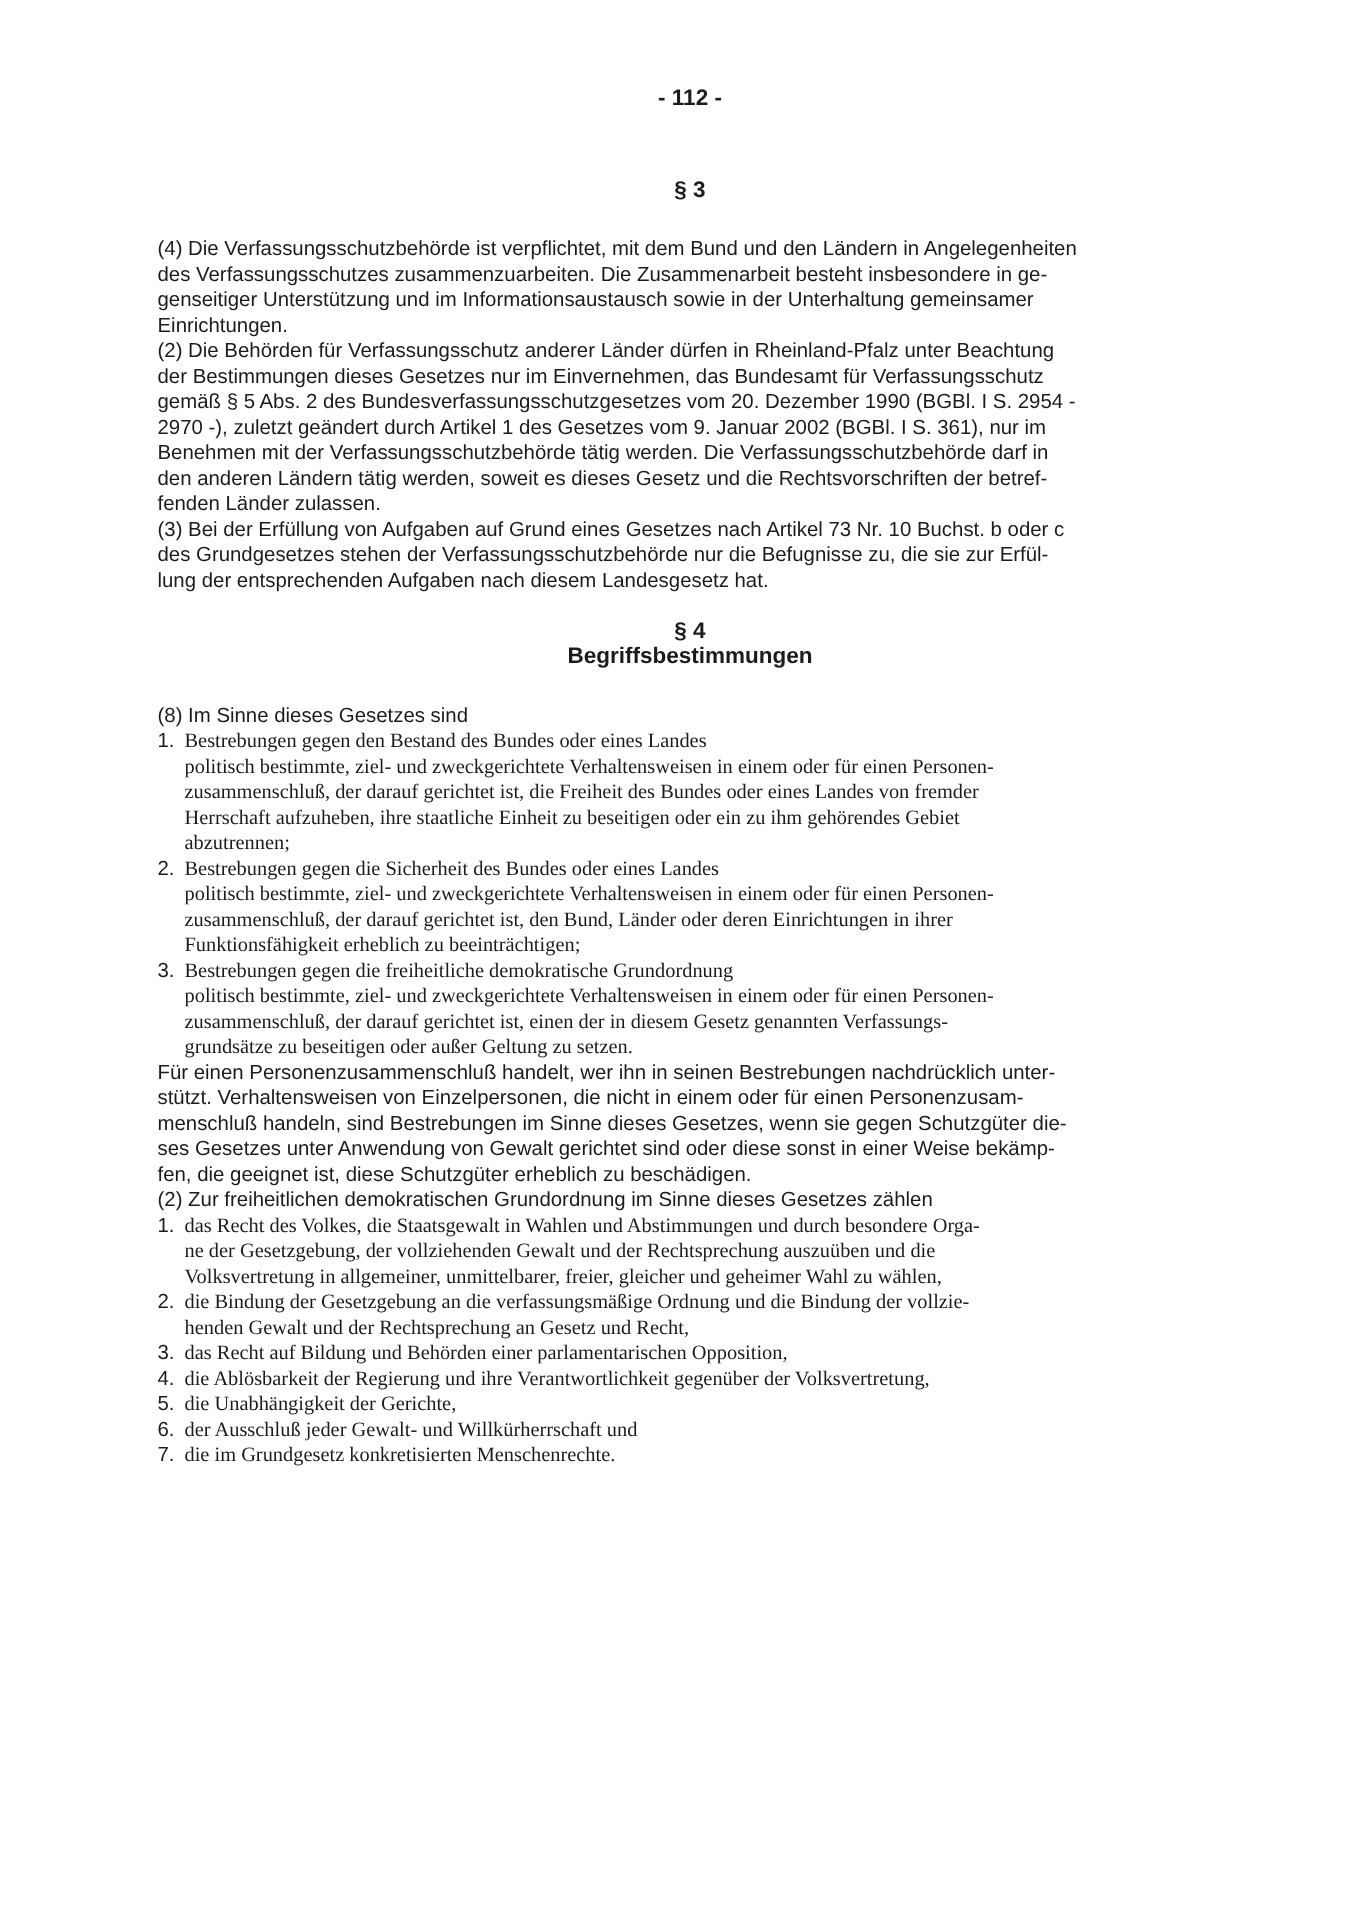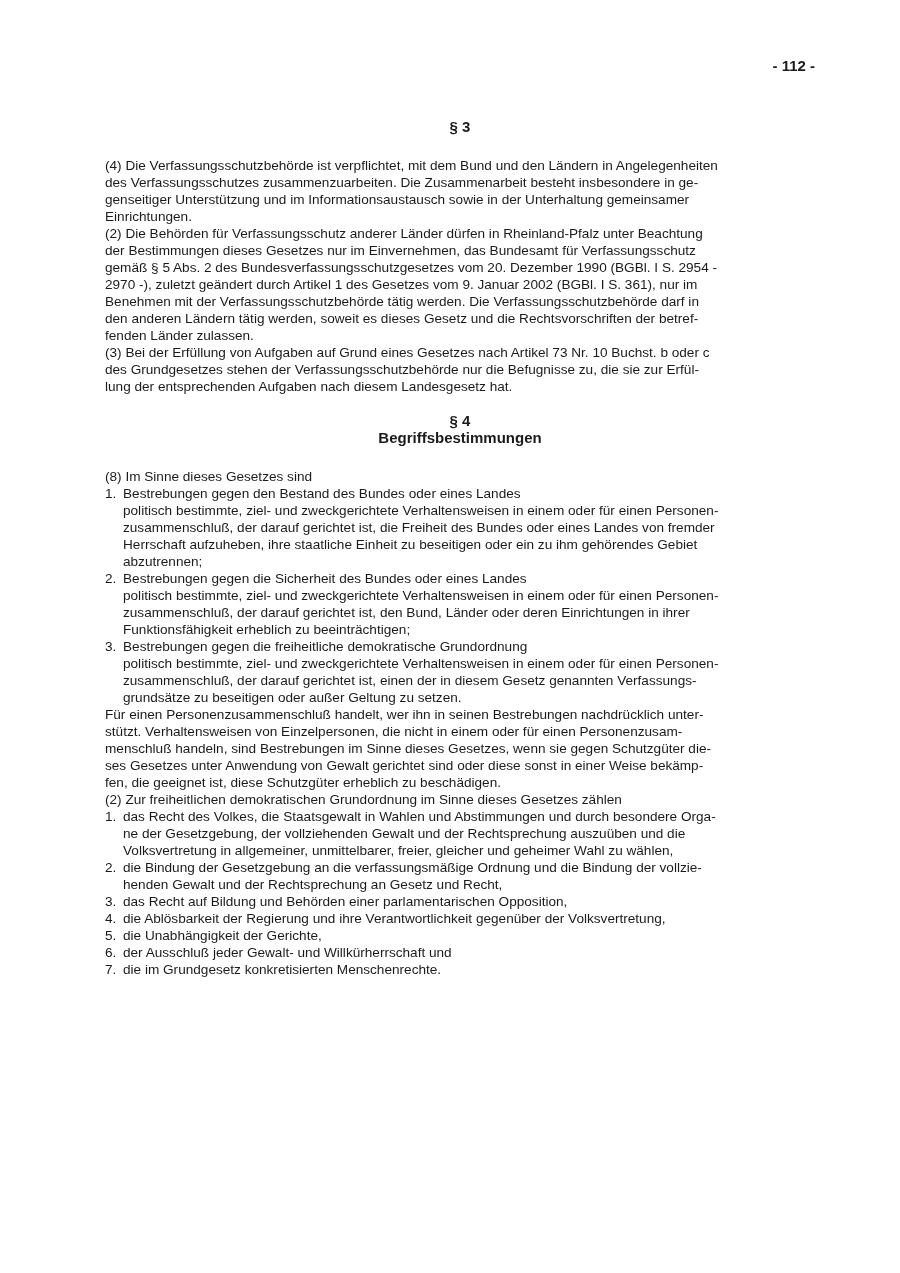--- a/index.html
+++ b/index.html
@@ -18,21 +18,21 @@
   .page {
     box-sizing: border-box;
     width: 900px;
     height: 1273px;
     padding: 57px 88px 0 105px;
   }
   .content {
     width: 710px;
   }
   .page-number {
-    text-align: right;
+    text-align: center;
     font-weight: bold;
     font-size: 15px;
     line-height: 17px;
     margin-bottom: 44px;
   }
   .section-heading {
     text-align: center;
     font-weight: bold;
     font-size: 15px;
     line-height: 17.5px;
@@ -59,20 +59,21 @@
     font-size: 13.6px;
     line-height: 17px;
   }
   .num-item .num {
     flex: 0 0 18px;
     width: 18px;
   }
   .num-item .txt {
     flex: 1;
     white-space: pre-line;
+    font-family: Liberation Serif, serif;
   }
 </style>
 </head>
 <body>
 
 <div class="page">
   <div class="content">
 
     <div class="page-number">- 112 -</div>
 

